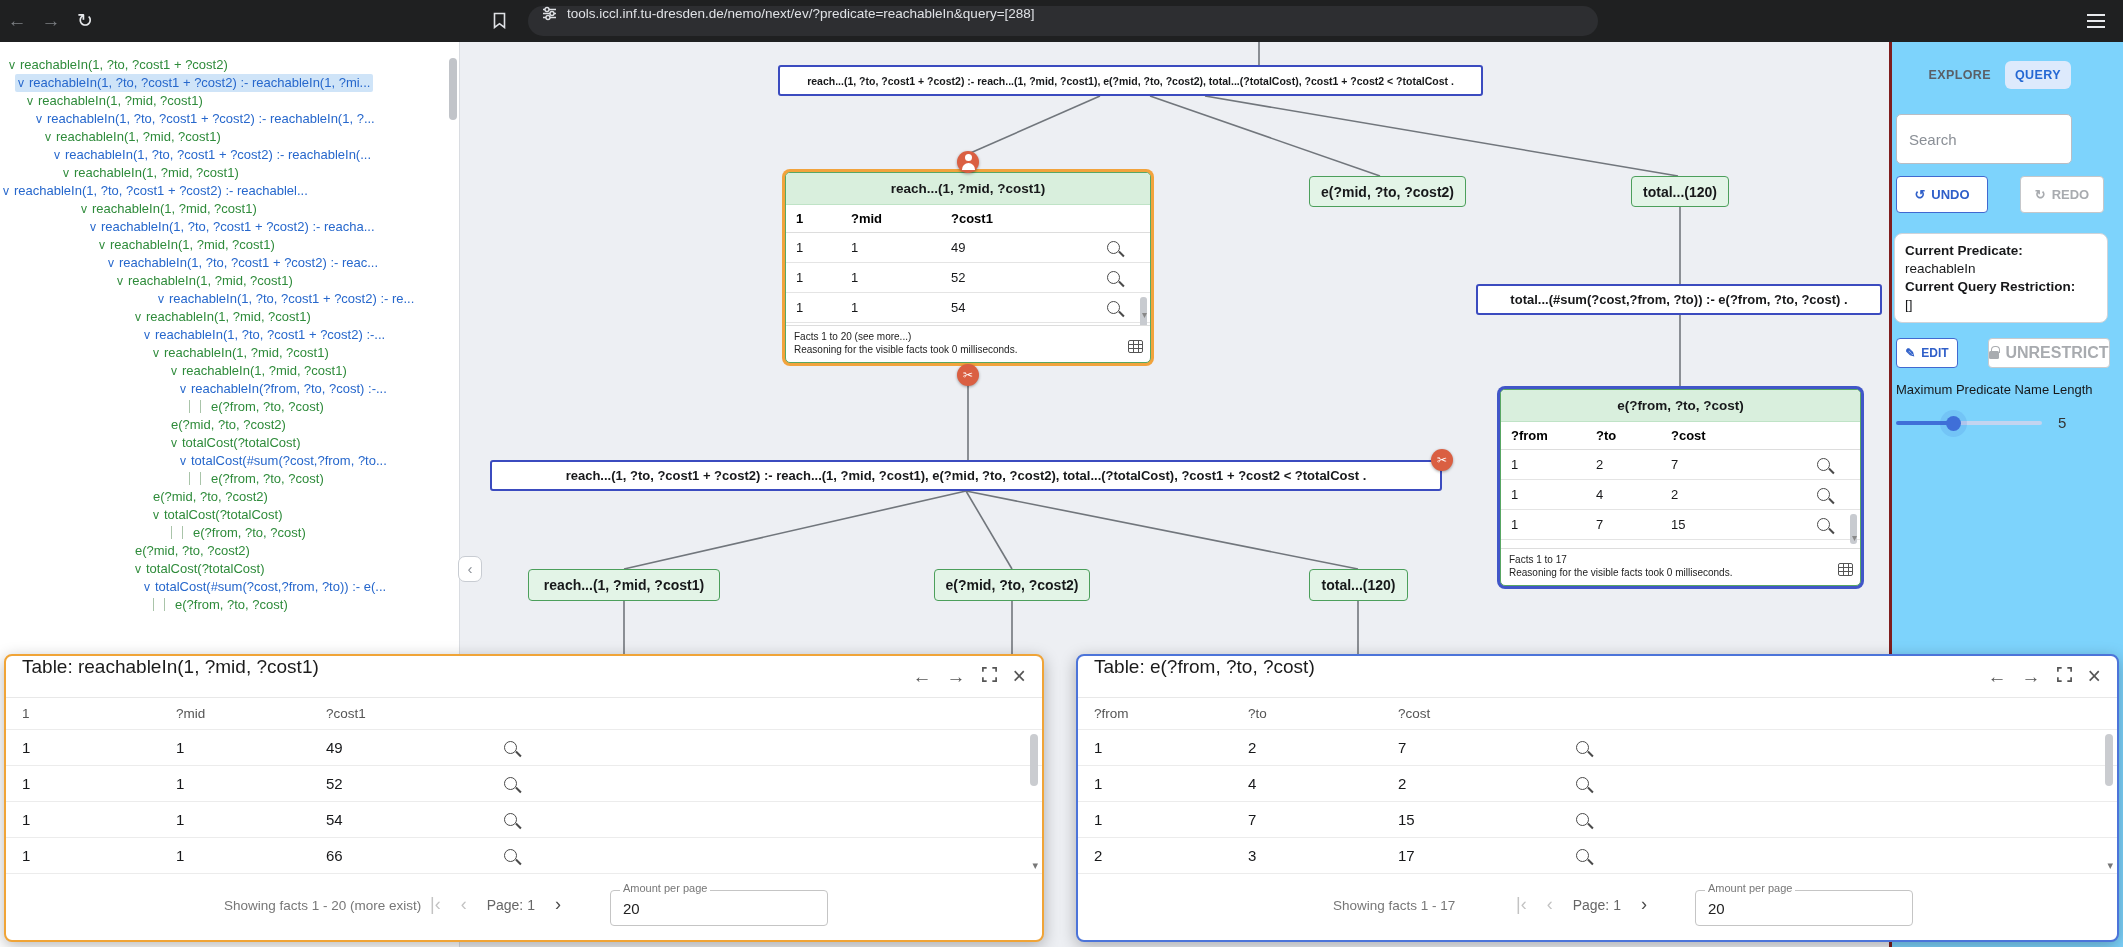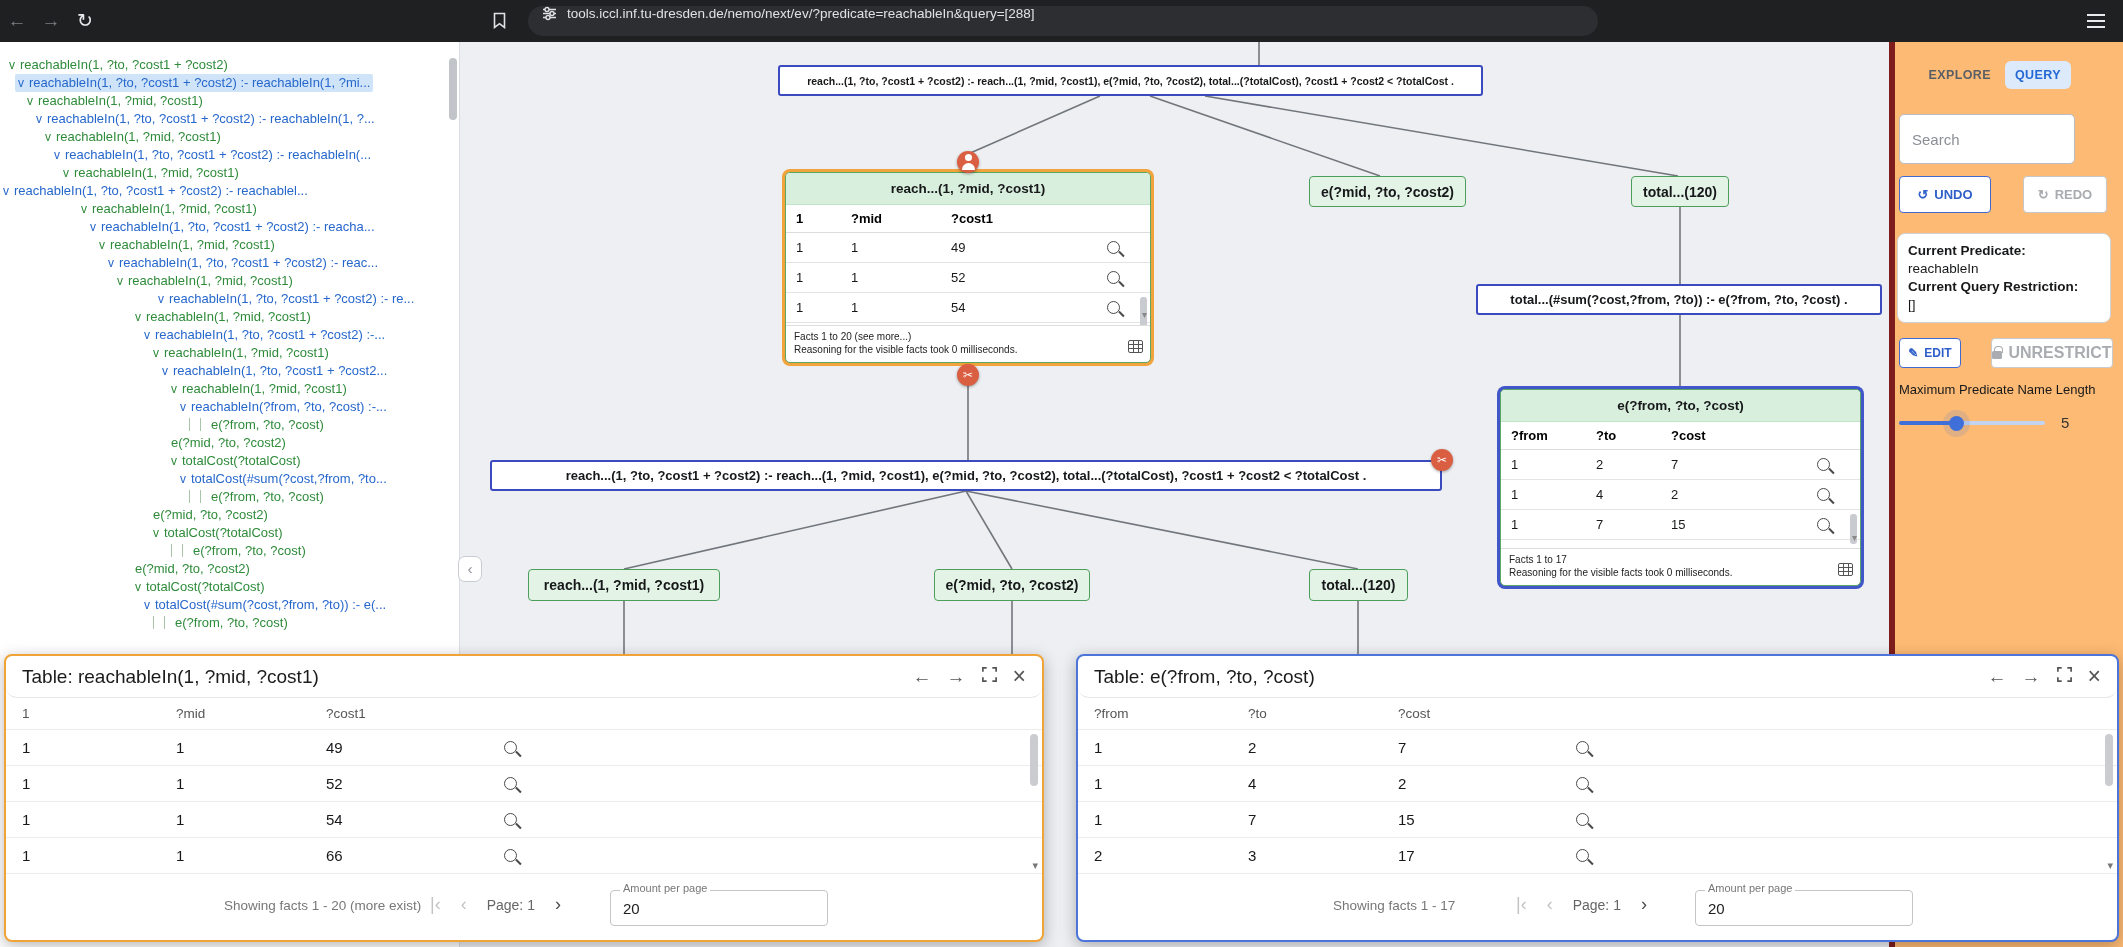--- a/index.html
+++ b/index.html
@@ -70,21 +70,21 @@
   #marker-person { left:497px; top:109px; }
   #marker-person::before { content:""; position:absolute; width:7px; height:7px; border-radius:50%; background:#fff; top:3px; left:7.5px; }
   #marker-person::after  { content:""; position:absolute; width:13px; height:7px; border-radius:7px 7px 0 0; background:#fff; bottom:3.5px; left:4.5px; }
   #marker-scissors { left:497px; top:322px; }
   #marker-rule { left:971px; top:407px; }
 
   .mag { position:relative; display:inline-block; width:13px; height:13px; border:1.8px solid #4a4a4a; border-radius:50%; flex:none; }
   .mag::after { content:""; position:absolute; width:7px; height:1.8px; background:#4a4a4a; right:-6px; bottom:-2px; transform:rotate(45deg); }
 
   
-  #side-panel { position:absolute; left:1889px; top:42px; width:234px; height:905px; background:#fdba74; border-left:6px solid #7f1d1d; z-index:5; }
+  #side-panel { position:absolute; left:1889px; top:42px; width:234px; height:905px; background:#7dd3fc; border-left:3px solid #7f1d1d; z-index:5; }
   #tabs { position:absolute; top:19px; right:52px; display:flex; gap:4px; }
   .tab { font-size:12.5px; font-weight:bold; letter-spacing:.4px; padding:7px 10px; border-radius:6px; color:#5a5f66; }
   .tab.active { background:#ddeafc; color:#2468d4; }
   #search-box { position:absolute; top:72px; left:4px; width:176px; height:50px; }
   #search-input { width:100%; height:100%; border:1px solid #b9bdc4; border-radius:5px; padding:0 12px; font-size:15px; background:#fff; color:#333; font-family:"Liberation Sans",sans-serif; }
   #search-input::placeholder { color:#8a8f96; }
   .btn { display:flex; align-items:center; justify-content:center; gap:6px; border-radius:4px; font-weight:bold; background:#fff; }
   #undo-btn { position:absolute; top:134px; left:4px; width:92px; height:37px; border:1.5px solid #4169d0; color:#2f5fc9; font-size:13px; }
   #redo-btn { position:absolute; top:134px; left:128px; width:84px; height:37px; border:1.5px solid #c5c7ca; color:#a8abaf; font-size:13px; }
   #info-box { position:absolute; top:191px; left:2px; width:214px; height:90px; border:1px solid #cfd3d9; border-radius:8px; padding:8px 10px; font-size:13.5px; line-height:18px; color:#17181a; background:#fff; }
@@ -97,21 +97,21 @@
   #slider { position:absolute; top:366px; left:4px; width:146px; height:30px; }
   .slider-track-fill { position:absolute; top:13px; left:0; width:57px; height:4px; background:#3f6fd8; border-radius:2px; }
   .slider-track-rest { position:absolute; top:13px; left:57px; width:89px; height:4px; background:#c3d4f0; border-radius:2px; }
   .slider-thumb { position:absolute; top:7.5px; left:50px; width:15px; height:15px; border-radius:50%; background:#3f6fd8; box-shadow:0 0 0 6px rgba(63,111,216,.15); }
   #slider-value { position:absolute; top:372px; left:166px; font-size:15px; color:#333; }
 
   
   .bpanel { position:absolute; top:654px; height:288px; background:#fff; border-radius:8px; box-shadow:0 4px 16px rgba(0,0,0,.28); z-index:20; overflow:hidden; }
   #bpanel-left  { left:4px;    width:1040px; border:2px solid #f0a437; }
   #bpanel-right { left:1076px; width:1043px; border:2px solid #4c74d9; }
-  .bp-header { height:42px; display:flex; align-items:center; padding:0 16px; border-bottom:1px solid #e8e8e8;border-radius:11px; }
+  .bp-header { height:42px; display:flex; padding:0 16px; border-bottom:1px solid #e8e8e8; }
   .bp-title { font-size:19px; color:#1b1b1b; }
   .bp-icons { margin-left:auto; display:flex; align-items:center; gap:15px; color:#555; }
   .bp-icons .icon-glyph { font-size:19px; line-height:19px; color:#555; }
   .bp-close { font-size:23px; line-height:19px; color:#555; }
   .bp-colrow { height:32px; display:flex; align-items:center; padding-left:16px; font-size:13.5px; color:#555; border-bottom:1px solid #ececec; }
   .bp-rows { position:relative; height:144px; }
   .bp-row { height:36px; display:flex; align-items:center; padding-left:16px; border-bottom:1px solid #ececec; font-size:15px; color:#17181a; }
   .pc1 { width:154px; } .pc2 { width:150px; } .pc3 { width:168px; }
   .bp-row .mag { margin-left:10px; }
   .bp-thumb { position:absolute; right:4px; top:4px; width:8px; height:52px; background:#caccd0; border-radius:4px; }
@@ -169,21 +169,20 @@
       <div class="tree-row" style=""><span class="tree-content rule"><span class="expander">v</span><span class="tree-label">reachableIn(1, ?to, ?cost1 + ?cost2) :- reachablel...</span></span></div>
       <div class="tree-row" style="padding-left: 78px;"><span class="tree-content fact"><span class="expander">v</span><span class="tree-label">reachableIn(1, ?mid, ?cost1)</span></span></div>
       <div class="tree-row" style="padding-left: 87px;"><span class="tree-content rule"><span class="expander">v</span><span class="tree-label">reachableIn(1, ?to, ?cost1 + ?cost2) :- reacha...</span></span></div>
       <div class="tree-row" style="padding-left: 96px;"><span class="tree-content fact"><span class="expander">v</span><span class="tree-label">reachableIn(1, ?mid, ?cost1)</span></span></div>
       <div class="tree-row" style="padding-left: 105px;"><span class="tree-content rule"><span class="expander">v</span><span class="tree-label">reachableIn(1, ?to, ?cost1 + ?cost2) :- reac...</span></span></div>
       <div class="tree-row" style="padding-left: 114px;"><span class="tree-content fact"><span class="expander">v</span><span class="tree-label">reachableIn(1, ?mid, ?cost1)</span></span></div>
       <div class="tree-row" style="padding-left: 123px; margin-left: 32px;"><span class="tree-content rule"><span class="expander">v</span><span class="tree-label">reachableIn(1, ?to, ?cost1 + ?cost2) :- re...</span></span></div>
       <div class="tree-row" style="padding-left: 132px;"><span class="tree-content fact"><span class="expander">v</span><span class="tree-label">reachableIn(1, ?mid, ?cost1)</span></span></div>
       <div class="tree-row" style="padding-left: 141px;"><span class="tree-content rule"><span class="expander">v</span><span class="tree-label">reachableIn(1, ?to, ?cost1 + ?cost2) :-...</span></span></div>
       <div class="tree-row" style="padding-left: 150px;"><span class="tree-content fact"><span class="expander">v</span><span class="tree-label">reachableIn(1, ?mid, ?cost1)</span></span></div>
-      <div class="tree-row" style="padding-left: 159px;"><span class="tree-content rule"><span class="expander">v</span><span class="tree-label">reachableIn(1, ?to, ?cost1 + ?cost2...</span></span></div>
       <div class="tree-row" style="padding-left: 168px;"><span class="tree-content fact"><span class="expander">v</span><span class="tree-label">reachableIn(1, ?mid, ?cost1)</span></span></div>
       <div class="tree-row" style="padding-left: 177px;"><span class="tree-content rule"><span class="expander">v</span><span class="tree-label">reachableIn(?from, ?to, ?cost) :-...</span></span></div>
       <div class="tree-row" style="padding-left: 186px;"><span class="tree-content fact"><span class="guide"></span><span class="guide"></span><span class="tree-label">e(?from, ?to, ?cost)</span></span></div>
       <div class="tree-row" style="padding-left: 168px;"><span class="tree-content fact"><span class="tree-label">e(?mid, ?to, ?cost2)</span></span></div>
       <div class="tree-row" style="padding-left: 168px;"><span class="tree-content fact"><span class="expander">v</span><span class="tree-label">totalCost(?totalCost)</span></span></div>
       <div class="tree-row" style="padding-left: 177px;"><span class="tree-content rule"><span class="expander">v</span><span class="tree-label">totalCost(#sum(?cost,?from, ?to...</span></span></div>
       <div class="tree-row" style="padding-left: 186px;"><span class="tree-content fact"><span class="guide"></span><span class="guide"></span><span class="tree-label">e(?from, ?to, ?cost)</span></span></div>
       <div class="tree-row" style="padding-left: 150px;"><span class="tree-content fact"><span class="tree-label">e(?mid, ?to, ?cost2)</span></span></div>
       <div class="tree-row" style="padding-left: 150px;"><span class="tree-content fact"><span class="expander">v</span><span class="tree-label">totalCost(?totalCost)</span></span></div>
       <div class="tree-row" style="padding-left: 168px;"><span class="tree-content fact"><span class="guide"></span><span class="guide"></span><span class="tree-label">e(?from, ?to, ?cost)</span></span></div>

